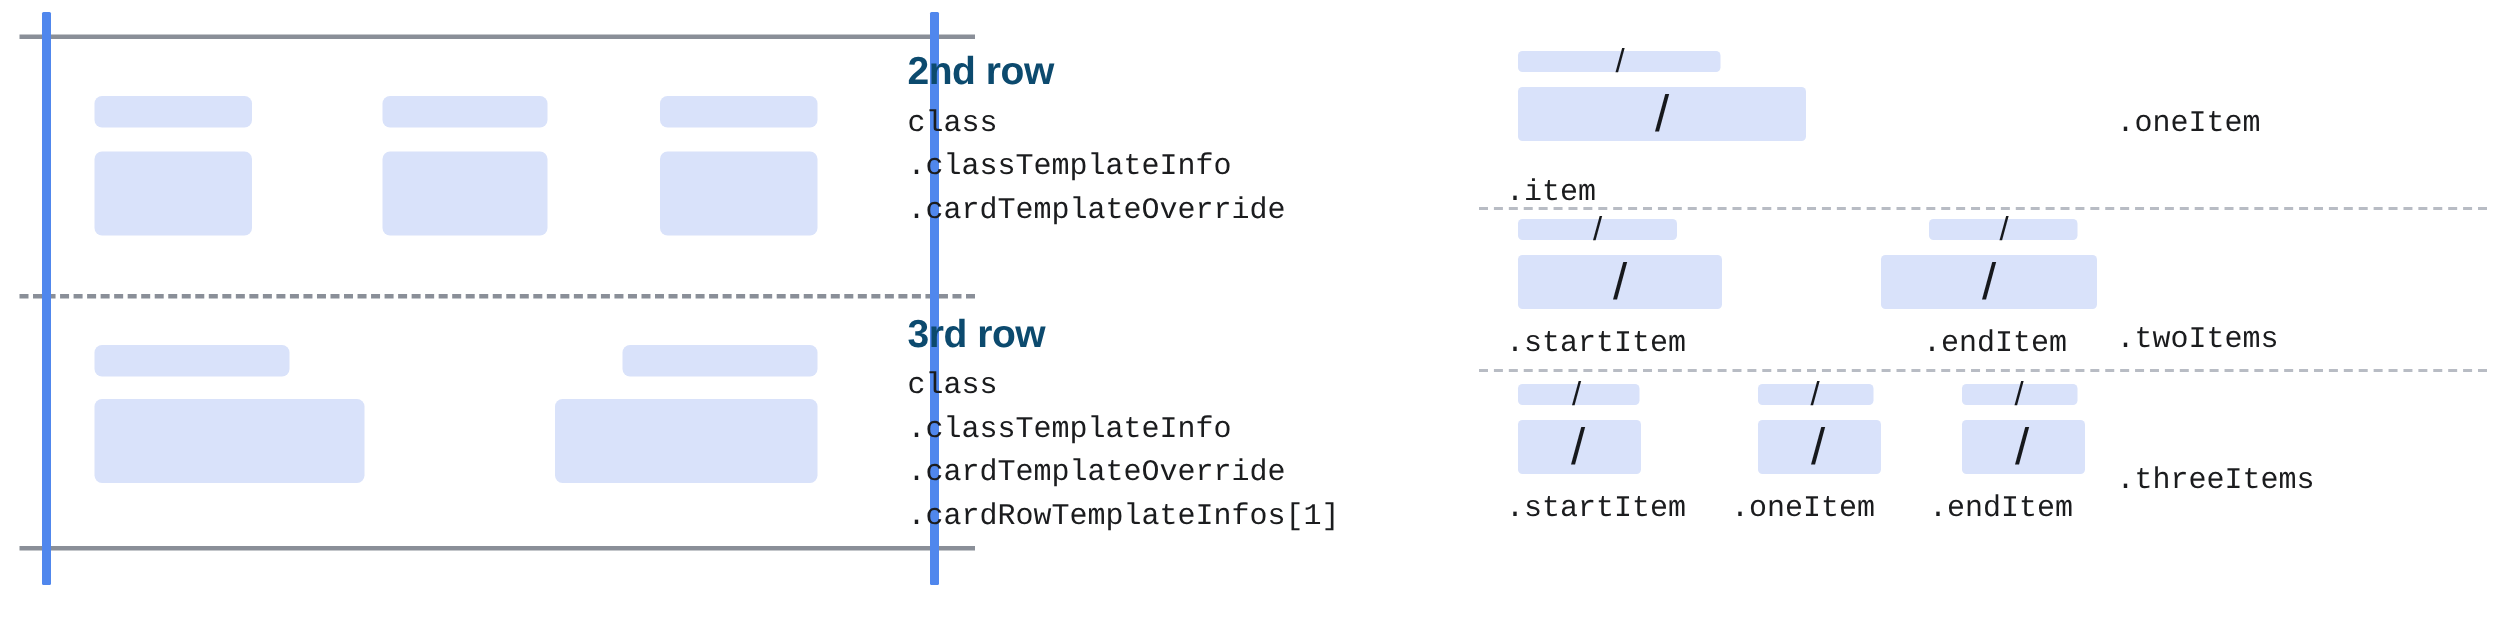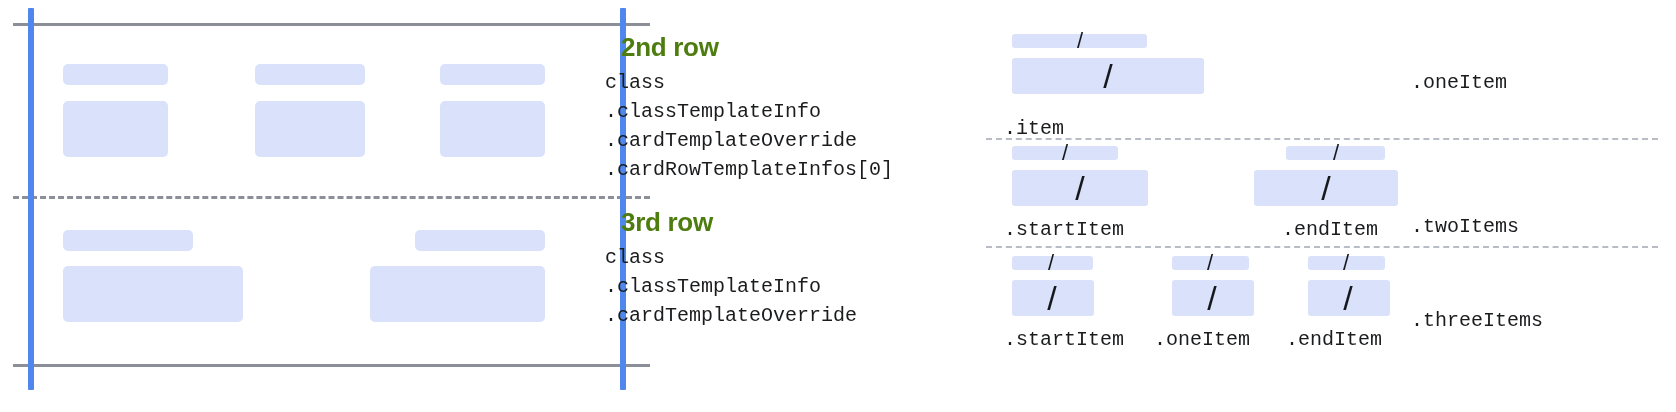--- a/index.html
+++ b/index.html
@@ -69,24 +69,24 @@
     width: 380px;
   }
   .row-group { position: absolute; left: 0; }
   .row-group.g1 { top: 8px; }
   .row-group.g2 { top: 183px; }
 
   .row-title {
     font-family: "Liberation Sans", sans-serif;
     font-size: 26px;
     font-weight: bold;
-    color: #4d7c0f;
+    color: #0c4a6e;
     letter-spacing: -0.3px;
     line-height: 30px;
-    margin: 0 0 6px 16px;
+    margin: 0 0 6px 0;
   }
   .code-line {
     font-family: "Liberation Mono", monospace;
     font-size: 20px;
     color: #1b1c1e;
     line-height: 29px;
     white-space: pre;
   }
 
   
@@ -171,28 +171,28 @@
     </div>
   </div>
 
   <div class="mid-col">
 
     <div class="row-group g1">
       <div class="row-title">2nd row</div>
       <div class="code-line">class</div>
       <div class="code-line">.classTemplateInfo</div>
       <div class="code-line">.cardTemplateOverride</div>
-      <div class="code-line">.cardRowTemplateInfos[0]</div>
     </div>
 
     <div class="row-group g2">
       <div class="row-title">3rd row</div>
       <div class="code-line">class</div>
       <div class="code-line">.classTemplateInfo</div>
       <div class="code-line">.cardTemplateOverride</div>
+      <div class="code-line">.cardRowTemplateInfos[1]</div>
     </div>
   </div>
 
   <div class="right-panel">
 
     <div>
       <div class="rb-small" style="left:26px; top:34px; width:135px;"></div>
       <div class="slash sm" style="left:94px; top:41px;">/</div>
 
       <div class="rb-big" style="left:26px; top:58px; width:192px; height:36px;"></div>

